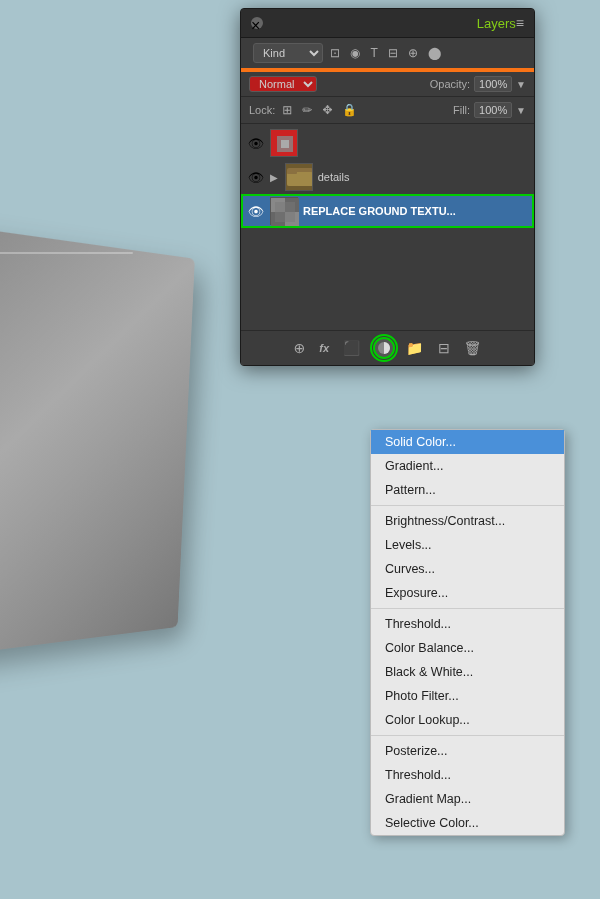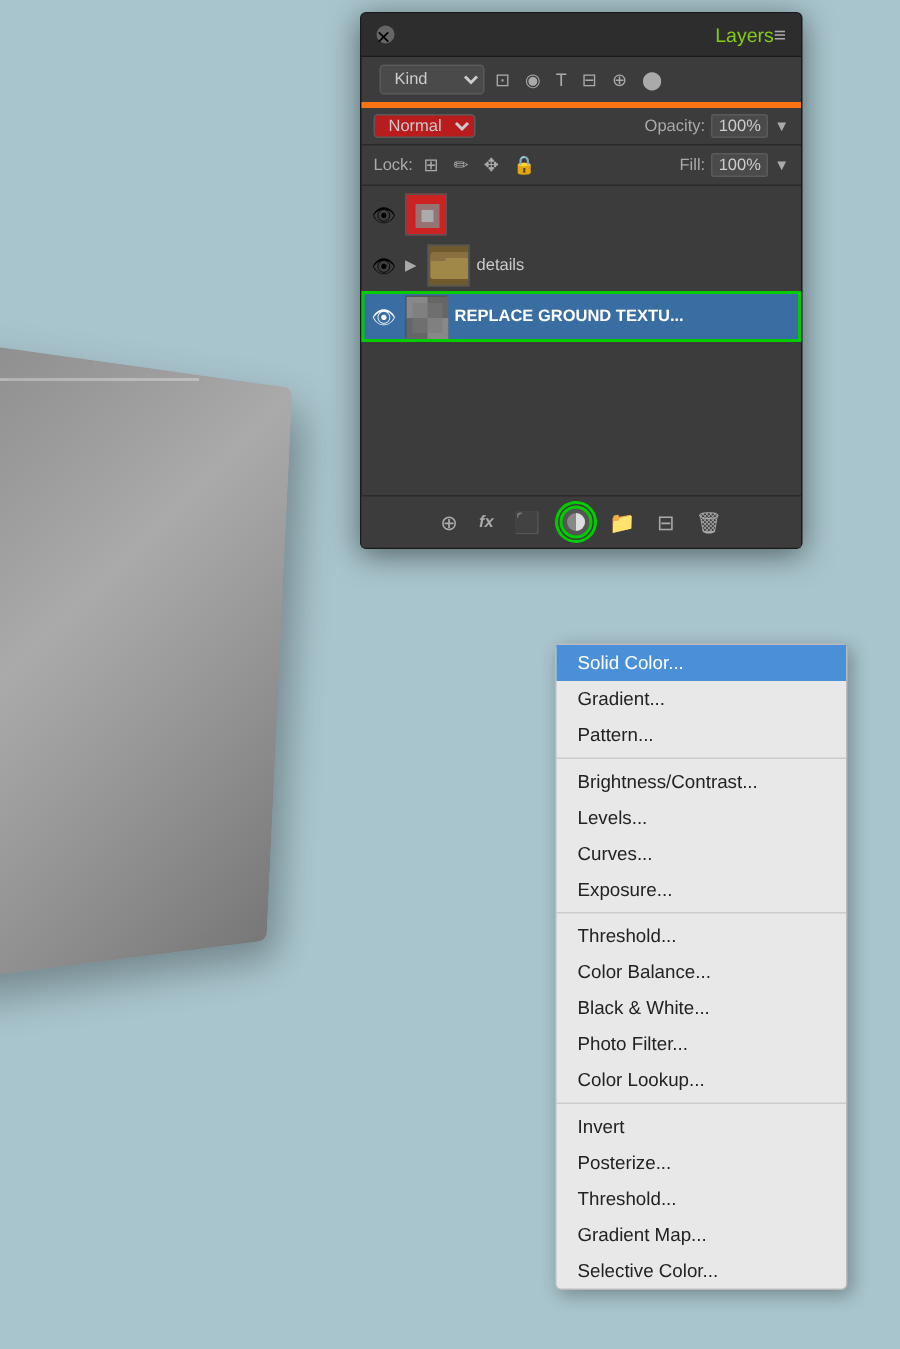--- a/index.html
+++ b/index.html
@@ -450,18 +450,17 @@
   <div class="menu-item">Levels...</div>
   <div class="menu-item">Curves...</div>
   <div class="menu-item">Exposure...</div>
   <div class="menu-separator"></div>
   <div class="menu-item">Threshold...</div>
   <div class="menu-item">Color Balance...</div>
   <div class="menu-item">Black &amp; White...</div>
   <div class="menu-item">Photo Filter...</div>
   <div class="menu-item">Color Lookup...</div>
   <div class="menu-separator"></div>
-  <div class="menu-item">Invert</div>
   <div class="menu-item">Posterize...</div>
   <div class="menu-item">Threshold...</div>
   <div class="menu-item">Gradient Map...</div>
   <div class="menu-item">Selective Color...</div>
 </div>
 
 </body></html>

